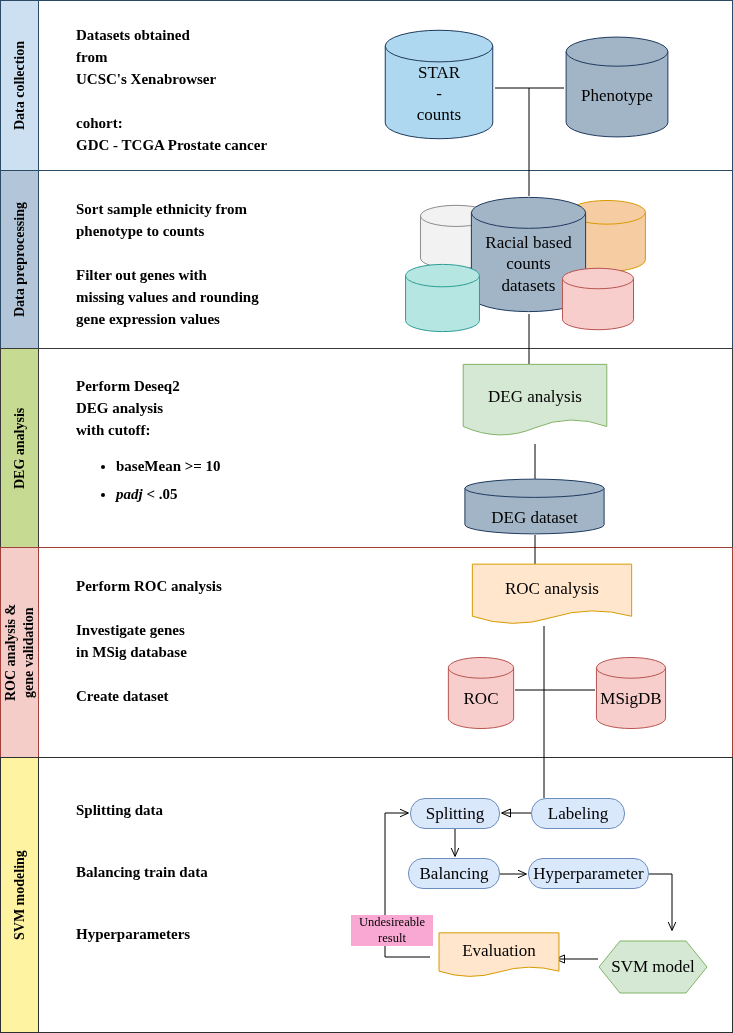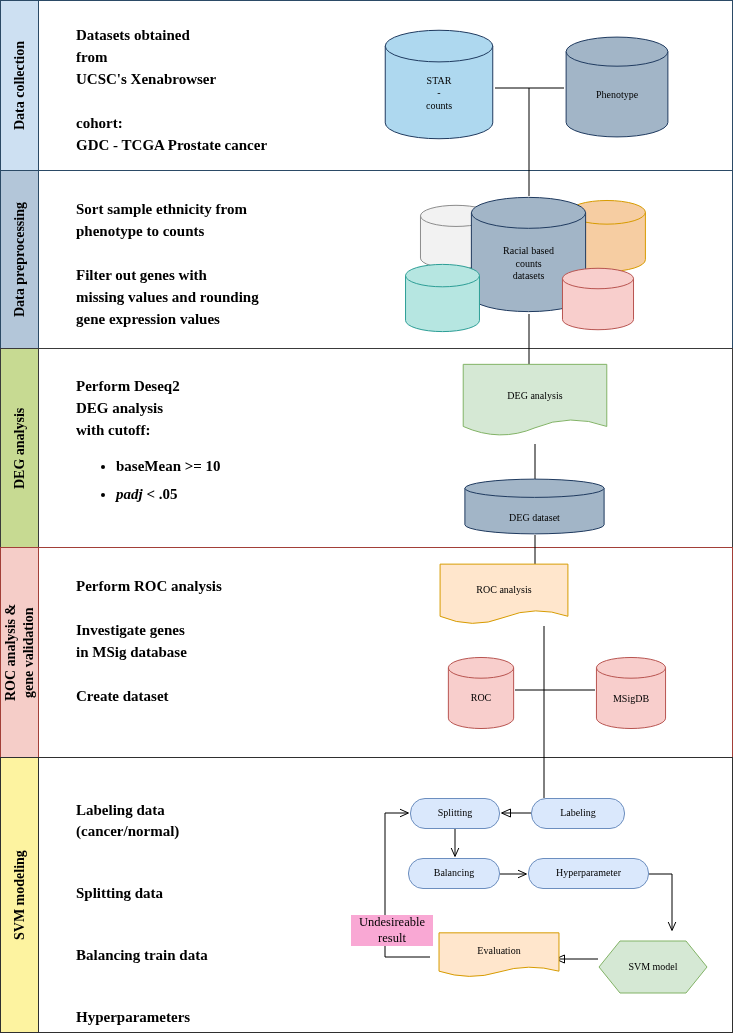--- a/index.html
+++ b/index.html
@@ -32,21 +32,21 @@
   .block-text { position: absolute; font-weight: bold; font-size: 15px; line-height: 22px; white-space: pre-line; z-index: 2; }
   .svm-text p { white-space: pre-line; font-weight: bold; font-size: 15px; line-height: 21px; margin: 0 0 19px 0; }
   .bullets { position: absolute; z-index: 2; font-weight: bold; font-size: 15px; }
   .bullets li { margin: 0 16px 11px 0; list-style: disc; margin-left: 20px; }
   .bullets .it { font-style: italic; }
 
   #wires { position: absolute; inset: 0; z-index: 1; pointer-events: none; }
   #wires path, #wires line { stroke: #000; stroke-width: 1; fill: none; }
 
   .node { position: absolute; display: flex; align-items: center; justify-content: center;
-          text-align: center; font-size: 10px; line-height: 1.25; z-index: 2; }
+          text-align: center; font-size: 17px; line-height: 1.25; z-index: 2; }
   .node .shape { position: absolute; inset: 0; width: 100%; height: 100%; overflow: visible; }
   .node .lbl { position: relative; z-index: 1; white-space: pre-line; }
   .cyl-lbl { padding-top: 16%; }
   .doc-lbl { padding-bottom: 10%; }
 
   .box { background: #dae8fc; border: 1px solid #6c8ebf; border-radius: 15px; }
 
   .edge-label { position: absolute; left: 351px; top: 915px; width: 82px; z-index: 3;
                 background: #f9a8d4; font-size: 12.5px; line-height: 1.25; text-align: center; white-space: pre-line; }
 </style>
@@ -101,22 +101,20 @@
     <li><span>baseMean &gt;= 10</span></li>
     <li><span class="it">padj</span><span> &lt; .05</span></li>
   </ul>
   <div class="block-text" style="left:76px; top:575px;">Perform ROC analysis
 
 Investigate genes
 in MSig database
 
 Create dataset</div>
   <div class="block-text svm-text" style="left:76px; top:778px;">
-    <p>Labeling data
-(cancer/normal)</p>
     <p>Splitting data</p>
     <p>Balancing train data</p>
     <p>Hyperparameters</p>
     
     
   </div>
 
   <svg id="wires" width="733" height="1033" viewBox="0 0 733 1033">
     <defs>
       <marker id="arrow" markerWidth="10" markerHeight="10" refX="8.5" refY="5" orient="auto" markerUnits="userSpaceOnUse">
@@ -200,21 +198,21 @@
     <span class="lbl doc-lbl">DEG analysis</span>
   </div>
   <div class="node" style="left:462px; top:478px; width:145px; height:57px;">
     <svg class="shape" viewBox="0 0 100 100" preserveAspectRatio="none">
       <path d="M2,18 L2,82 A48,16 0 0 0 98,82 L98,18 Z" fill="#a2b5c7" stroke="#1f3a5f" vector-effect="non-scaling-stroke"></path>
       <ellipse cx="50" cy="18" rx="48" ry="16" fill="#a2b5c7" stroke="#1f3a5f" vector-effect="non-scaling-stroke"></ellipse>
     </svg>
     <span class="lbl cyl-lbl">DEG dataset</span>
   </div>
 
-  <div class="node" style="left:439px; top:563px; width:130px; height:68px;">
+  <div class="node" style="left:471px; top:563px; width:162px; height:68px;">
     <svg class="shape" viewBox="0 0 120 60" preserveAspectRatio="none">
       <path d="M1,1 L119,1 L119,47 Q89,37 60,48 Q31,59 1,47 Z" fill="#ffe6cc" stroke="#d79b00" vector-effect="non-scaling-stroke"></path>
     </svg>
     <span class="lbl doc-lbl">ROC analysis</span>
   </div>
   <div class="node" style="left:447px; top:656px; width:68px; height:74px;">
     <svg class="shape" viewBox="0 0 100 100" preserveAspectRatio="none">
       <path d="M2,16 L2,84 A48,14 0 0 0 98,84 L98,16 Z" fill="#f8cecc" stroke="#b85450" vector-effect="non-scaling-stroke"></path>
       <ellipse cx="50" cy="16" rx="48" ry="14" fill="#f8cecc" stroke="#b85450" vector-effect="non-scaling-stroke"></ellipse>
     </svg>

